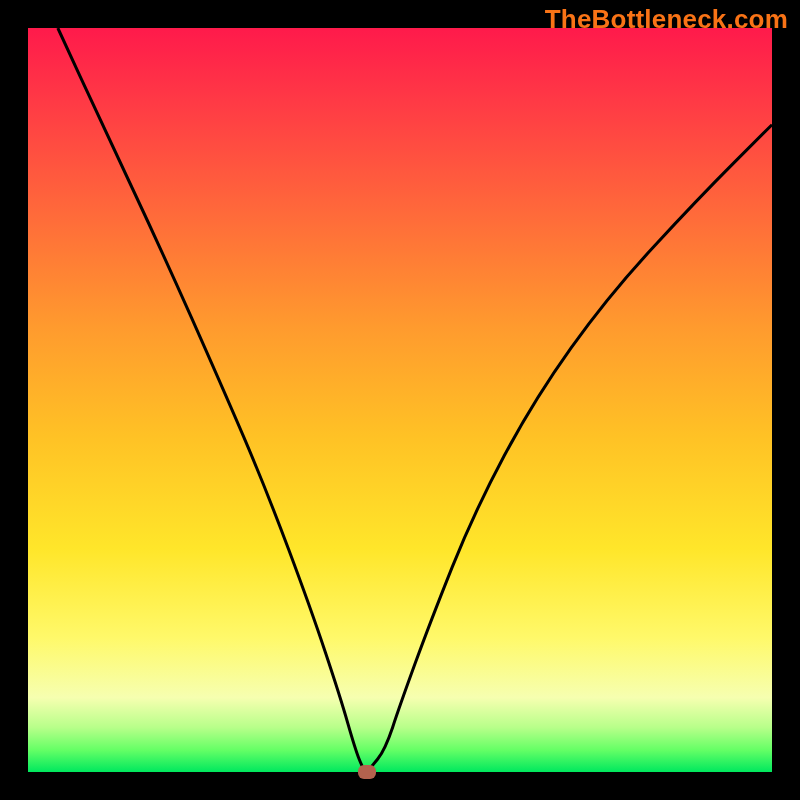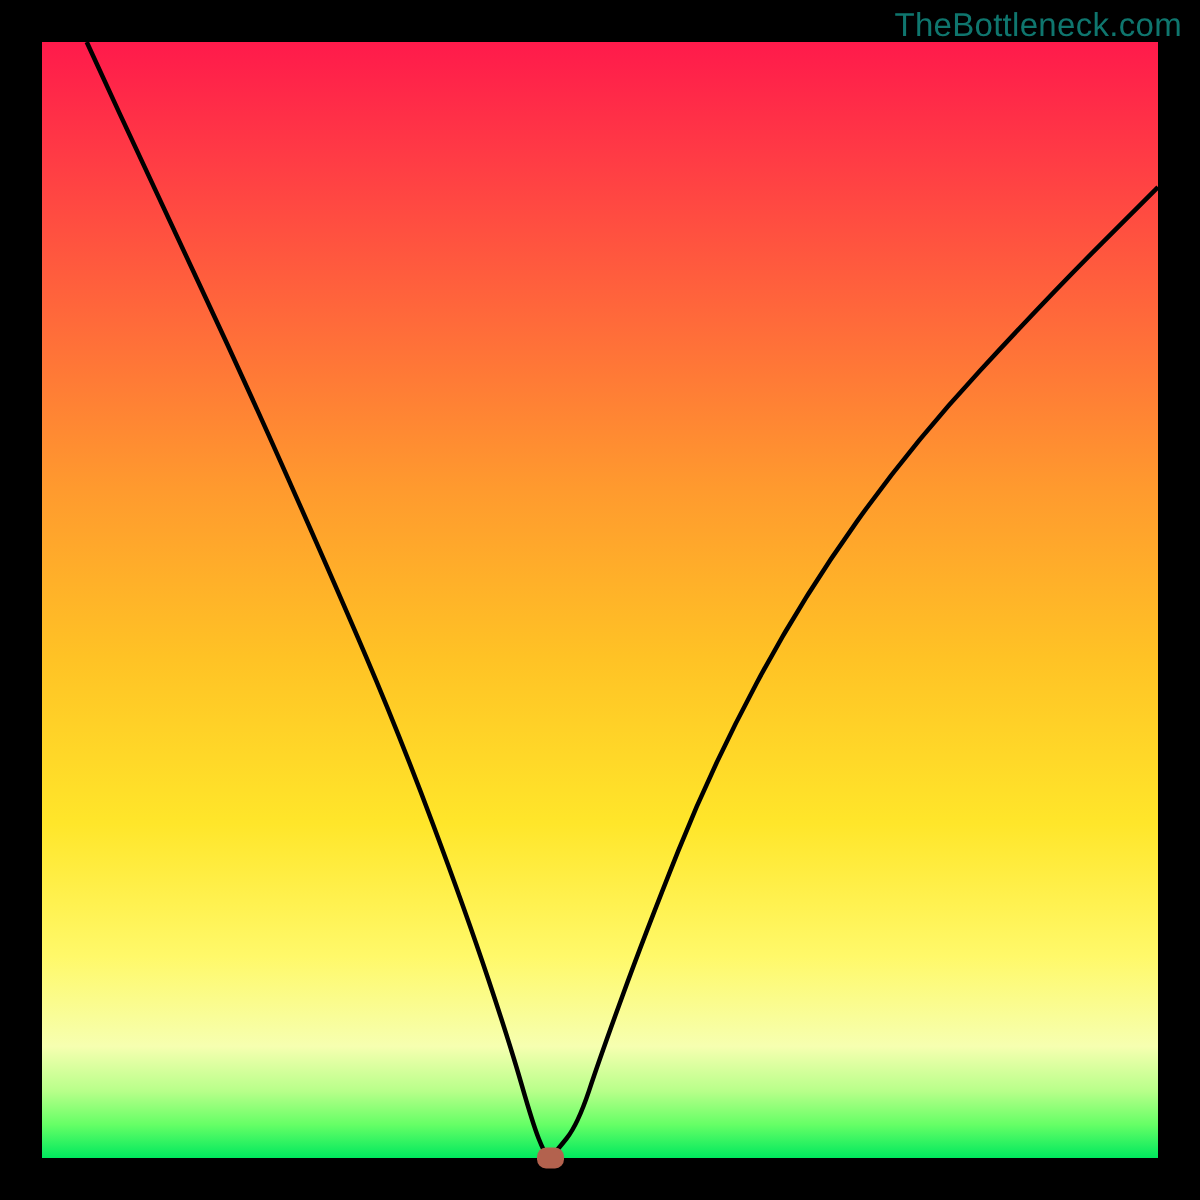--- a/index.html
+++ b/index.html
@@ -13,23 +13,23 @@
   .frame {
     position: relative;
     width: 800px;
     height: 800px;
     background: #000;
   }
   .watermark {
     position: absolute;
     top: 4px;
     right: 12px;
-    color: #0f766e;
-    font-size: 22px;
-    font-weight: 400;
+    color: #f97316;
+    font-size: 26px;
+    font-weight: 700;
     letter-spacing: 0.2px;
     user-select: none;
   }
   .plot {
     position: absolute;
     left: 28px;
     top: 28px;
     width: 744px;
     height: 744px;
     

